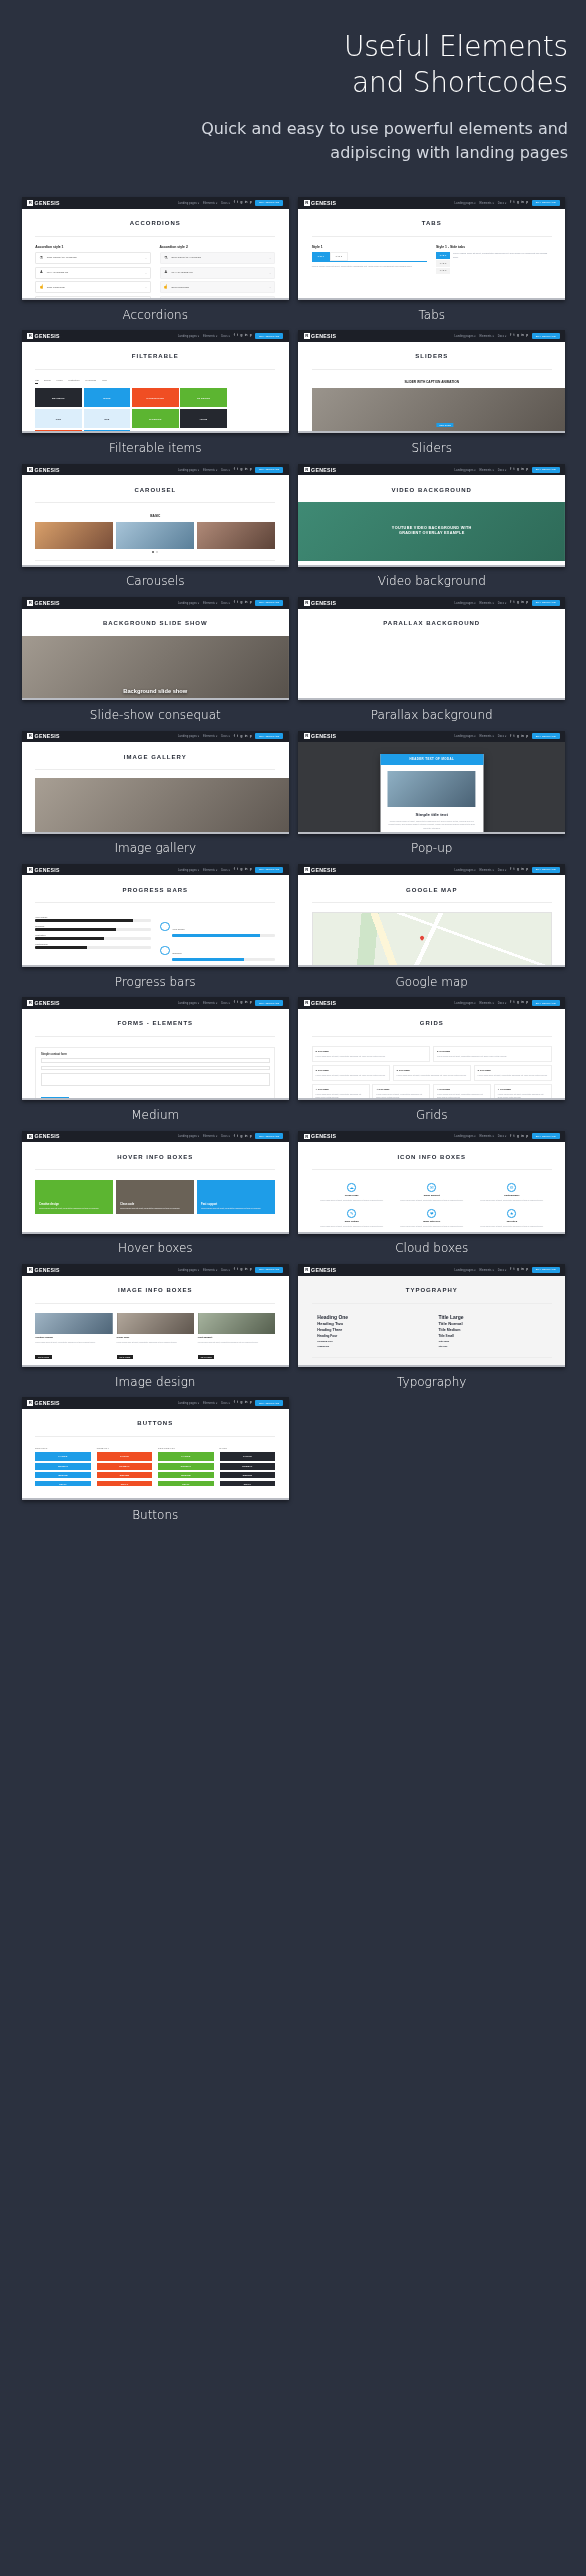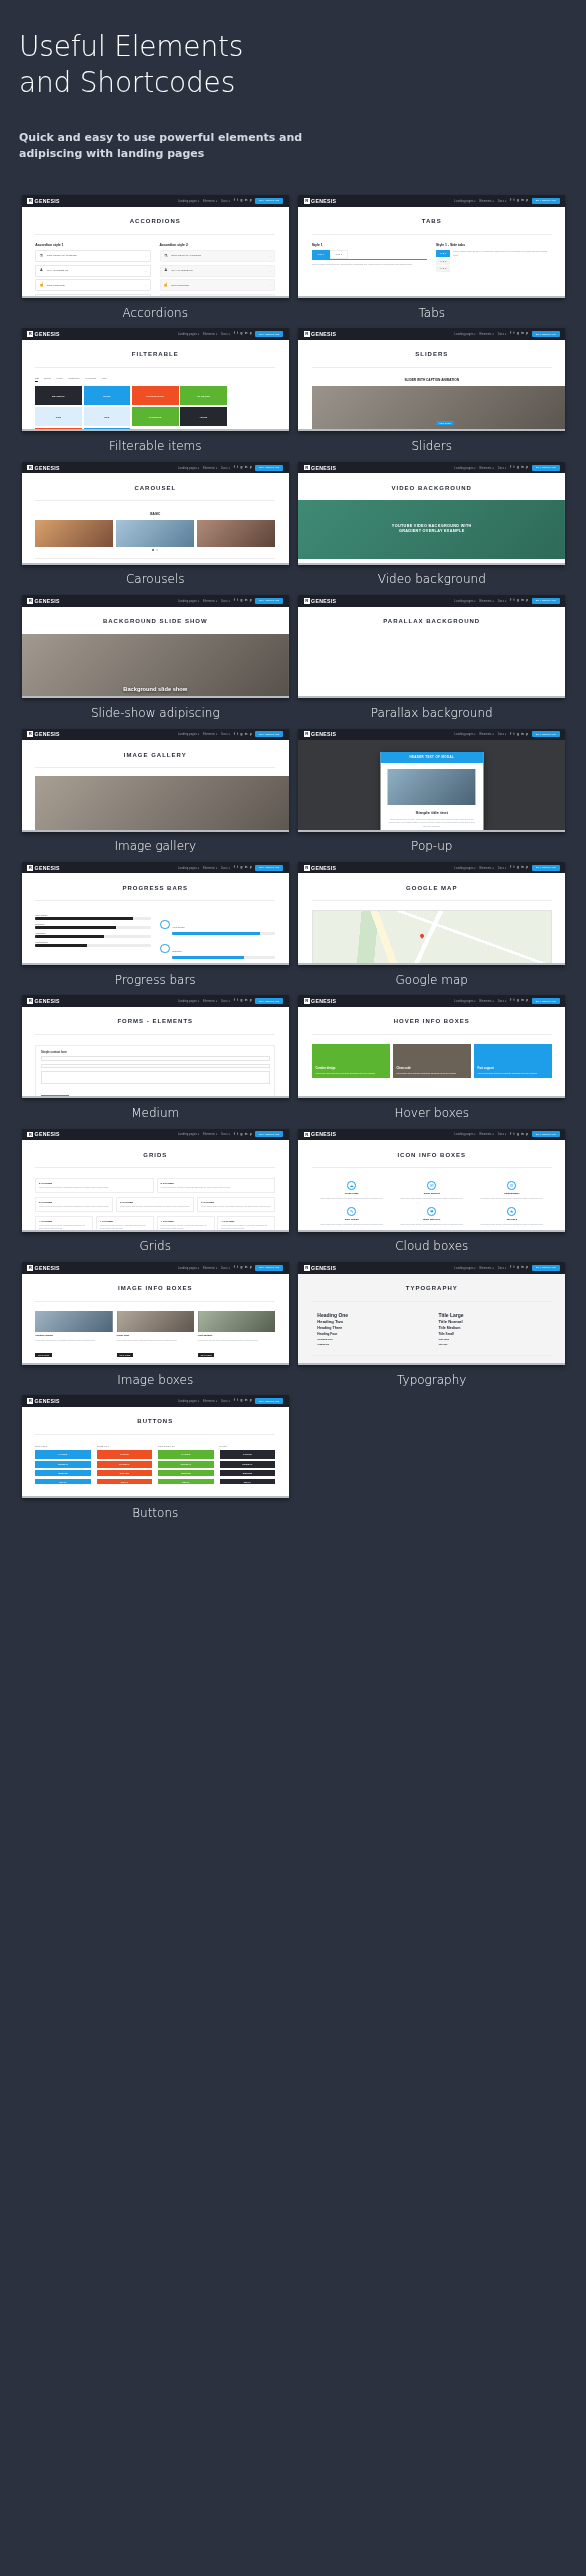--- a/index.html
+++ b/index.html
@@ -5,34 +5,34 @@
   * { box-sizing: border-box; margin: 0; padding: 0; }
   html, body {
     width: 587px;
     background: #2b313f;
     font-family: "Liberation Sans", sans-serif;
     -webkit-font-smoothing: antialiased;
   }
   body { width: 587px; height: 2576px; overflow: hidden; position: relative; }
 
   
-  .hero { padding: 29px 19px 19px; text-align: left; }
+  .hero { padding: 29px 19px 19px; text-align: right; }
   .hero-title {
     font-family: "DejaVu Sans", sans-serif;
     font-weight: 300;
     font-size: 28px;
     line-height: 1.28;
     color: #ffffff;
     letter-spacing: -0.2px;
   }
   .hero-sub {
-    margin-top: 29px;
+    margin-top: 16px;
     font-family: "DejaVu Sans", sans-serif;
-    font-weight: 700;
-    font-size: 11px;
+    font-weight: 400;
+    font-size: 16px;
     line-height: 1.5;
     color: #d4d8e0;
   }
 
   
   .grid {
     display: flex;
     flex-wrap: wrap;
     padding: 13.4px 17px 0 17px;
     gap: 0;
@@ -580,21 +580,21 @@
       <span class="nav-btn">BUY TEMPLATE</span>
     </div>
   </div>
       <div class="page">
       <div class="ptitle">BACKGROUND SLIDE SHOW</div>
       <div class="photo" style="height:63px;margin-top:9.5px;background-image:linear-gradient(135deg,#a29a90,#57514b);">
         <div class="slideshow-cap">Background slide show</div>
       </div>
         </div>
     </div>
-    <div class="cap">Slide-show adipiscing</div>
+    <div class="cap">Slide-show consequat</div>
   </div>
   <div class="cell">
     <div class="browser">
       <div class="topbar">
     <div class="brand">
       <span class="brand-mark">R</span>
       <span class="brand-txt">GENESIS</span>
     </div>
     <div class="nav">
       <span class="nav-item">Landing pages ▾</span>
@@ -840,20 +840,92 @@
         <span>f</span>
               <span>t</span>
               <span>g</span>
               <span>in</span>
               <span>p</span>
       </span>
       <span class="nav-btn">BUY TEMPLATE</span>
     </div>
   </div>
       <div class="page">
+      <div class="ptitle">GRIDS</div>
+      <div class="prule"></div>
+      <div class="gcols">
+        <div class="grow">
+          <div class="gbox">
+            <b>2 COLUMN</b>
+            <p>Lorem ipsum dolor sit amet, consectetur adipiscing elit. Nunc neque lectus pulvinar.</p>
+          </div>
+              <div class="gbox">
+            <b>2 COLUMN</b>
+            <p>Lorem ipsum dolor sit amet, consectetur adipiscing elit. Nunc neque lectus pulvinar.</p>
+          </div>
+        </div>
+            <div class="grow">
+          <div class="gbox">
+            <b>3 COLUMN</b>
+            <p>Lorem ipsum dolor sit amet, consectetur adipiscing elit. Nunc neque lectus pulvinar.</p>
+          </div>
+              <div class="gbox">
+            <b>3 COLUMN</b>
+            <p>Lorem ipsum dolor sit amet, consectetur adipiscing elit. Nunc neque lectus pulvinar.</p>
+          </div>
+              <div class="gbox">
+            <b>3 COLUMN</b>
+            <p>Lorem ipsum dolor sit amet, consectetur adipiscing elit. Nunc neque lectus pulvinar.</p>
+          </div>
+        </div>
+            <div class="grow">
+          <div class="gbox">
+            <b>4 COLUMN</b>
+            <p>Lorem ipsum dolor sit amet, consectetur adipiscing elit. Nunc neque lectus pulvinar.</p>
+          </div>
+              <div class="gbox">
+            <b>4 COLUMN</b>
+            <p>Lorem ipsum dolor sit amet, consectetur adipiscing elit. Nunc neque lectus pulvinar.</p>
+          </div>
+              <div class="gbox">
+            <b>4 COLUMN</b>
+            <p>Lorem ipsum dolor sit amet, consectetur adipiscing elit. Nunc neque lectus pulvinar.</p>
+          </div>
+              <div class="gbox">
+            <b>4 COLUMN</b>
+            <p>Lorem ipsum dolor sit amet, consectetur adipiscing elit. Nunc neque lectus pulvinar.</p>
+          </div>
+        </div>
+      </div>
+        </div>
+    </div>
+    <div class="cap">Grids</div>
+  </div>
+  <div class="cell">
+    <div class="browser">
+      <div class="topbar">
+    <div class="brand">
+      <span class="brand-mark">R</span>
+      <span class="brand-txt">GENESIS</span>
+    </div>
+    <div class="nav">
+      <span class="nav-item">Landing pages ▾</span>
+            <span class="nav-item">Elements ▾</span>
+            <span class="nav-item">Docs ▾</span>
+      <span class="nav-social">
+        <span>f</span>
+              <span>t</span>
+              <span>g</span>
+              <span>in</span>
+              <span>p</span>
+      </span>
+      <span class="nav-btn">BUY TEMPLATE</span>
+    </div>
+  </div>
+      <div class="page">
       <div class="ptitle">HOVER INFO BOXES</div>
       <div class="prule"></div>
       <div class="hb-row">
         <div class="hb" style="background:#5cb531">
           <div class="hb-inner">
             <b>Creative design</b>
             <p>Lorem ipsum dolor sit amet, consectetur adipiscing elit sed do eiusmod.</p>
           </div>
             </div>
             <div class="hb" style="background:#6a6257">
@@ -865,92 +937,20 @@
             <div class="hb" style="background:#1e9de8">
           <div class="hb-inner">
             <b>Fast support</b>
             <p>Lorem ipsum dolor sit amet, consectetur adipiscing elit sed do eiusmod.</p>
           </div>
             </div>
       </div>
         </div>
     </div>
     <div class="cap">Hover boxes</div>
-  </div>
-  <div class="cell">
-    <div class="browser">
-      <div class="topbar">
-    <div class="brand">
-      <span class="brand-mark">R</span>
-      <span class="brand-txt">GENESIS</span>
-    </div>
-    <div class="nav">
-      <span class="nav-item">Landing pages ▾</span>
-            <span class="nav-item">Elements ▾</span>
-            <span class="nav-item">Docs ▾</span>
-      <span class="nav-social">
-        <span>f</span>
-              <span>t</span>
-              <span>g</span>
-              <span>in</span>
-              <span>p</span>
-      </span>
-      <span class="nav-btn">BUY TEMPLATE</span>
-    </div>
-  </div>
-      <div class="page">
-      <div class="ptitle">GRIDS</div>
-      <div class="prule"></div>
-      <div class="gcols">
-        <div class="grow">
-          <div class="gbox">
-            <b>2 COLUMN</b>
-            <p>Lorem ipsum dolor sit amet, consectetur adipiscing elit. Nunc neque lectus pulvinar.</p>
-          </div>
-              <div class="gbox">
-            <b>2 COLUMN</b>
-            <p>Lorem ipsum dolor sit amet, consectetur adipiscing elit. Nunc neque lectus pulvinar.</p>
-          </div>
-        </div>
-            <div class="grow">
-          <div class="gbox">
-            <b>3 COLUMN</b>
-            <p>Lorem ipsum dolor sit amet, consectetur adipiscing elit. Nunc neque lectus pulvinar.</p>
-          </div>
-              <div class="gbox">
-            <b>3 COLUMN</b>
-            <p>Lorem ipsum dolor sit amet, consectetur adipiscing elit. Nunc neque lectus pulvinar.</p>
-          </div>
-              <div class="gbox">
-            <b>3 COLUMN</b>
-            <p>Lorem ipsum dolor sit amet, consectetur adipiscing elit. Nunc neque lectus pulvinar.</p>
-          </div>
-        </div>
-            <div class="grow">
-          <div class="gbox">
-            <b>4 COLUMN</b>
-            <p>Lorem ipsum dolor sit amet, consectetur adipiscing elit. Nunc neque lectus pulvinar.</p>
-          </div>
-              <div class="gbox">
-            <b>4 COLUMN</b>
-            <p>Lorem ipsum dolor sit amet, consectetur adipiscing elit. Nunc neque lectus pulvinar.</p>
-          </div>
-              <div class="gbox">
-            <b>4 COLUMN</b>
-            <p>Lorem ipsum dolor sit amet, consectetur adipiscing elit. Nunc neque lectus pulvinar.</p>
-          </div>
-              <div class="gbox">
-            <b>4 COLUMN</b>
-            <p>Lorem ipsum dolor sit amet, consectetur adipiscing elit. Nunc neque lectus pulvinar.</p>
-          </div>
-        </div>
-      </div>
-        </div>
-    </div>
-    <div class="cap">Grids</div>
   </div>
   <div class="cell">
     <div class="browser">
       <div class="topbar">
     <div class="brand">
       <span class="brand-mark">R</span>
       <span class="brand-txt">GENESIS</span>
     </div>
     <div class="nav">
       <span class="nav-item">Landing pages ▾</span>
@@ -1044,21 +1044,21 @@
         </div>
             <div class="imb">
           <div class="ph" style="background-image:linear-gradient(135deg,#a6b39e,#555f4e);"></div>
           <b>Fast support</b>
           <p>Lorem ipsum dolor sit amet, consectetur adipiscing elit sed eiusmod tempor.</p>
           <span class="btn">READ MORE</span>
         </div>
       </div>
         </div>
     </div>
-    <div class="cap">Image boxes</div>
+    <div class="cap">Image design</div>
   </div>
   <div class="cell">
     <div class="browser">
       <div class="topbar">
     <div class="brand">
       <span class="brand-mark">R</span>
       <span class="brand-txt">GENESIS</span>
     </div>
     <div class="nav">
       <span class="nav-item">Landing pages ▾</span>

